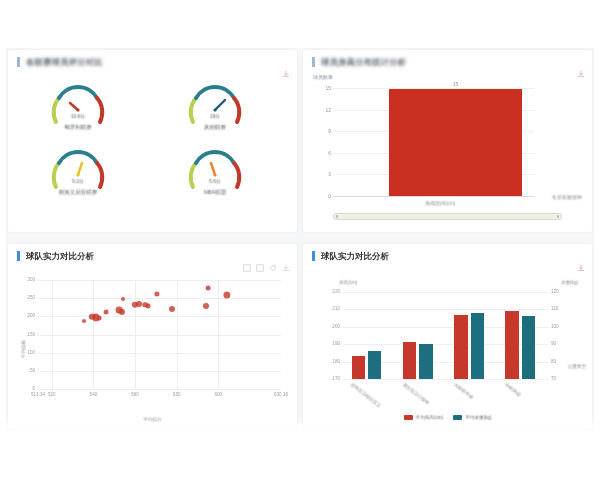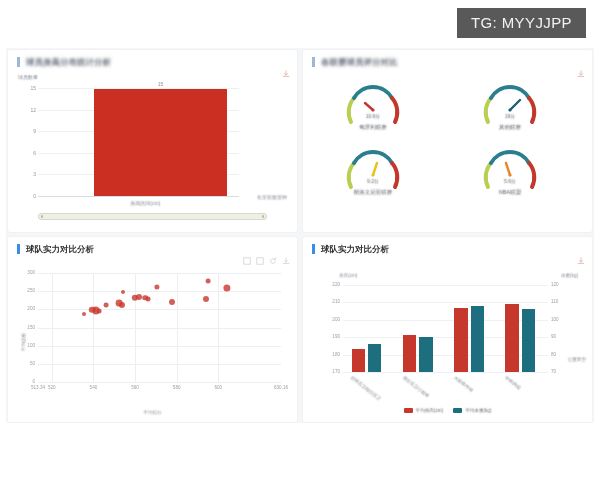--- a/index.html
+++ b/index.html
@@ -30,21 +30,21 @@
 
   
   .dash {
     position: absolute; left: 6px; top: 48px;
     width: 588px; height: 375px;
     background: #f4f6f8;
     padding: 2px;
   }
   .row { display: flex; gap: 6px; }
   .row.top { height: 182px; }
-  .row.bottom { height: 185px; margin-top: 5px; }
+  .row.bottom { height: 185px; margin-top: 12px; }
   .card {
     background: #ffffff; flex: 1 1 0; position: relative;
     border-radius: 2px; overflow: hidden;
     box-shadow: 0 0 2px rgba(0,0,0,.07);
   }
 
   .card-title {
     position: absolute; left: 9px; top: 7px;
     font-size: 8.5px; color: #333; font-weight: bold;
     padding-left: 6px;
@@ -139,63 +139,24 @@
     position: absolute; right: 6px; bottom: 4px;
     font-size: 12px; font-weight: bold; color: rgba(150,155,162,.45);
     letter-spacing: .5px; white-space: nowrap; pointer-events: none;
   }
 </style>
 </head>
 <body>
 
 <div class="page">
 
-  <div class="tg-badge">TG: MYYJJPP</div>
 
   <div class="dash">
 
     <div class="row top">
-
-      <div class="card">
-        <div class="card-title blurred">球员身高分布统计分析</div>
-        <div class="tools">
-          <span class="tool-ic">
-            <svg viewBox="0 0 10 10" width="8" height="8">
-                <path d="M5 1v5M3 4.5L5 6.5 7 4.5M1.5 8h7" stroke="#c0392b" stroke-width="1" fill="none" stroke-linecap="round"></path>
-              </svg>
-          </span>
-        </div>
-        <div class="c1-plot">
-          <div class="c1-ylab" style="left:2px;top:0;">球员数量</div>
-          <div class="c1-axis">
-            <div class="c1-grid">
-              <div class="c1-gline" style="top:0%"></div>
-              <div class="c1-gline" style="top:20%"></div>
-              <div class="c1-gline" style="top:40%"></div>
-              <div class="c1-gline" style="top:60%"></div>
-              <div class="c1-gline" style="top:80%"></div>
-              <div class="c1-gline" style="top:100%"></div>
-
-              <div class="c1-ytick" style="top:100%; left:-20px;">0</div>
-              <div class="c1-ytick" style="top:80%; left:-20px;">3</div>
-              <div class="c1-ytick" style="top:60%; left:-20px;">6</div>
-              <div class="c1-ytick" style="top:40%; left:-20px;">9</div>
-              <div class="c1-ytick" style="top:20%; left:-20px;">12</div>
-              <div class="c1-ytick" style="top:0%; left:-20px;">15</div>
-
-              <div class="c1-bar" style="left:28%; right:6%; top:1px; bottom:0;"></div>
-              <div class="c1-barval" style="left:61%; top:-7px;">15</div>
-            </div>
-            <div class="c1-xaxisline" style="top:108px;"></div>
-            <div class="c1-xlab" style="left:47%; top:112px;">身高区间(cm)</div>
-            <div class="c1-xright" style="right:4px; top:106px;">化学实验室种</div>
-          </div>
-        </div>
-        <div class="c1-scroll"></div>
-      </div>
 
       <div class="card">
         <div class="card-title blurred">各联赛球员评分对比</div>
         <div class="tools">
           <span class="tool-ic">
             <svg viewBox="0 0 10 10" width="8" height="8">
                 <path d="M5 1v5M3 4.5L5 6.5 7 4.5M1.5 8h7" stroke="#c0392b" stroke-width="1" fill="none" stroke-linecap="round"></path>
               </svg>
           </span>
         </div>
@@ -245,20 +206,58 @@
               <path d="M11 16 A22 22 0 0 1 49 16" stroke="#2a7f8f" stroke-width="4" fill="none" stroke-linecap="round"></path>
               <path d="M49 16 A22 22 0 0 1 52 40" stroke="#c0392b" stroke-width="4" fill="none" stroke-linecap="round"></path>
               <line x1="30" y1="28" x2="26" y2="16" stroke="#e8842a" stroke-width="2.4" stroke-linecap="round"></line>
               <circle cx="30" cy="28" r="1.6" fill="#e8842a"></circle>
             </svg>
             <div class="g-val">5.6分</div>
             <div class="g-name">NBA联盟</div>
           </div>
 
         </div>
+      </div>
+
+      <div class="card">
+        <div class="card-title blurred">球员身高分布统计分析</div>
+        <div class="tools">
+          <span class="tool-ic">
+            <svg viewBox="0 0 10 10" width="8" height="8">
+                <path d="M5 1v5M3 4.5L5 6.5 7 4.5M1.5 8h7" stroke="#c0392b" stroke-width="1" fill="none" stroke-linecap="round"></path>
+              </svg>
+          </span>
+        </div>
+        <div class="c1-plot">
+          <div class="c1-ylab" style="left:2px;top:0;">球员数量</div>
+          <div class="c1-axis">
+            <div class="c1-grid">
+              <div class="c1-gline" style="top:0%"></div>
+              <div class="c1-gline" style="top:20%"></div>
+              <div class="c1-gline" style="top:40%"></div>
+              <div class="c1-gline" style="top:60%"></div>
+              <div class="c1-gline" style="top:80%"></div>
+              <div class="c1-gline" style="top:100%"></div>
+
+              <div class="c1-ytick" style="top:100%; left:-20px;">0</div>
+              <div class="c1-ytick" style="top:80%; left:-20px;">3</div>
+              <div class="c1-ytick" style="top:60%; left:-20px;">6</div>
+              <div class="c1-ytick" style="top:40%; left:-20px;">9</div>
+              <div class="c1-ytick" style="top:20%; left:-20px;">12</div>
+              <div class="c1-ytick" style="top:0%; left:-20px;">15</div>
+
+              <div class="c1-bar" style="left:28%; right:6%; top:1px; bottom:0;"></div>
+              <div class="c1-barval" style="left:61%; top:-7px;">15</div>
+            </div>
+            <div class="c1-xaxisline" style="top:108px;"></div>
+            <div class="c1-xlab" style="left:47%; top:112px;">身高区间(cm)</div>
+            <div class="c1-xright" style="right:4px; top:106px;">化学实验室种</div>
+          </div>
+        </div>
+        <div class="c1-scroll"></div>
       </div>
     </div>
 
     <div class="row bottom">
 
       <div class="card">
         <div class="card-title">球队实力对比分析</div>
         <div class="tools">
           <span class="tool-ic">
             <svg viewBox="0 0 10 10" width="8" height="8">

